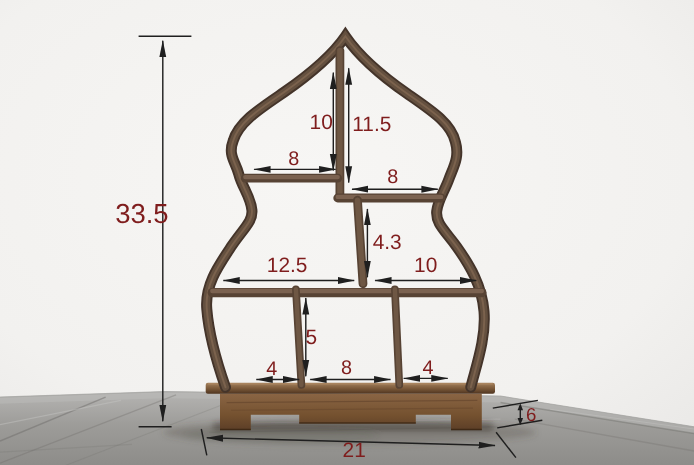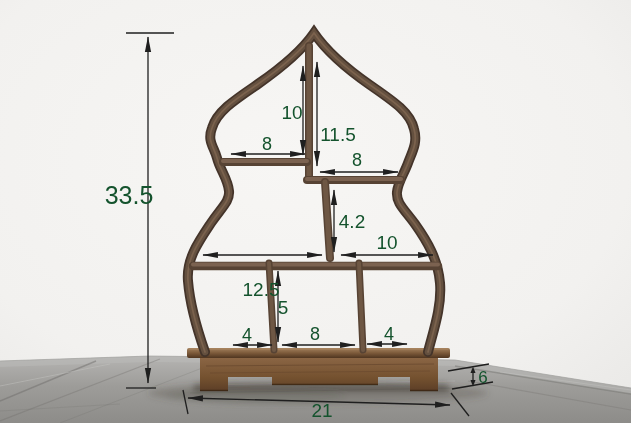--- a/index.html
+++ b/index.html
@@ -4,21 +4,21 @@
 <style>
   html,body{margin:0;padding:0;background:#ddd;}
   #stage{
     position:relative;width:631px;height:423px;overflow:hidden;
     font-family:"Liberation Sans",sans-serif;
     background:#f4f3f1;
   }
   #stage svg{position:absolute;left:0;top:0;display:block;}
   .dim-label{
     position:absolute;transform:translate(-50%,-50%);
-    color:#14532d;white-space:nowrap;line-height:1;
+    color:#7f1d1d;white-space:nowrap;line-height:1;
     font-family:"Liberation Sans",sans-serif;
   }
   .fs21{font-size:25px;} .fs19{font-size:19px;} .fs18{font-size:18px;} .fs17{font-size:17px;}
 </style>
 </head>
 <body>
 
 <div id="stage">
 
 <svg width="631" height="423" viewBox="0 0 631 423">
@@ -144,25 +144,25 @@
     <line x1="448" y1="371" x2="489" y2="364"></line>
     <line x1="452" y1="389" x2="493" y2="382"></line>
     <line x1="473" y1="369" x2="473" y2="384"></line>
     <path d="M473,366.5 L470.5,373 L475.5,373 Z" fill="#1f1f1f" stroke="none"></path>
     <path d="M473,386.5 L470.5,380 L475.5,380 Z" fill="#1f1f1f" stroke="none"></path>
   </g>
 </svg>
 
 <div class="dim-label fs21" style="left:129px;top:195px;">33.5</div>
 <div class="dim-label fs19" style="left:292px;top:112px;">10</div>
-<div class="dim-label fs19" style="left:338px;top:134px;text-align:center;">11.5</div>
+<div class="dim-label fs19" style="left:338px;top:114px;text-align:center;">11.5</div>
 <div class="dim-label fs18" style="left:267px;top:144px;">8</div>
 <div class="dim-label fs18" style="left:357px;top:160px;">8</div>
-<div class="dim-label fs19" style="left:352px;top:221px;">4.2</div>
-<div class="dim-label fs19" style="left:261px;top:242px;margin-top:47px;">12.5</div>
+<div class="dim-label fs19" style="left:352px;top:221px;">4.3</div>
+<div class="dim-label fs19" style="left:261px;top:242px;">12.5</div>
 <div class="dim-label fs19" style="left:387px;top:242px;">10</div>
 <div class="dim-label fs19" style="left:283px;top:307px;">5</div>
 <div class="dim-label fs18" style="left:247px;top:335px;">4</div>
 <div class="dim-label fs18" style="left:315px;top:334px;">8</div>
 <div class="dim-label fs18" style="left:389px;top:334px;">4</div>
 <div class="dim-label fs19" style="left:322px;top:410px;">21</div>
 <div class="dim-label fs17" style="left:483px;top:377px;">6</div>
 
 </div>
 

